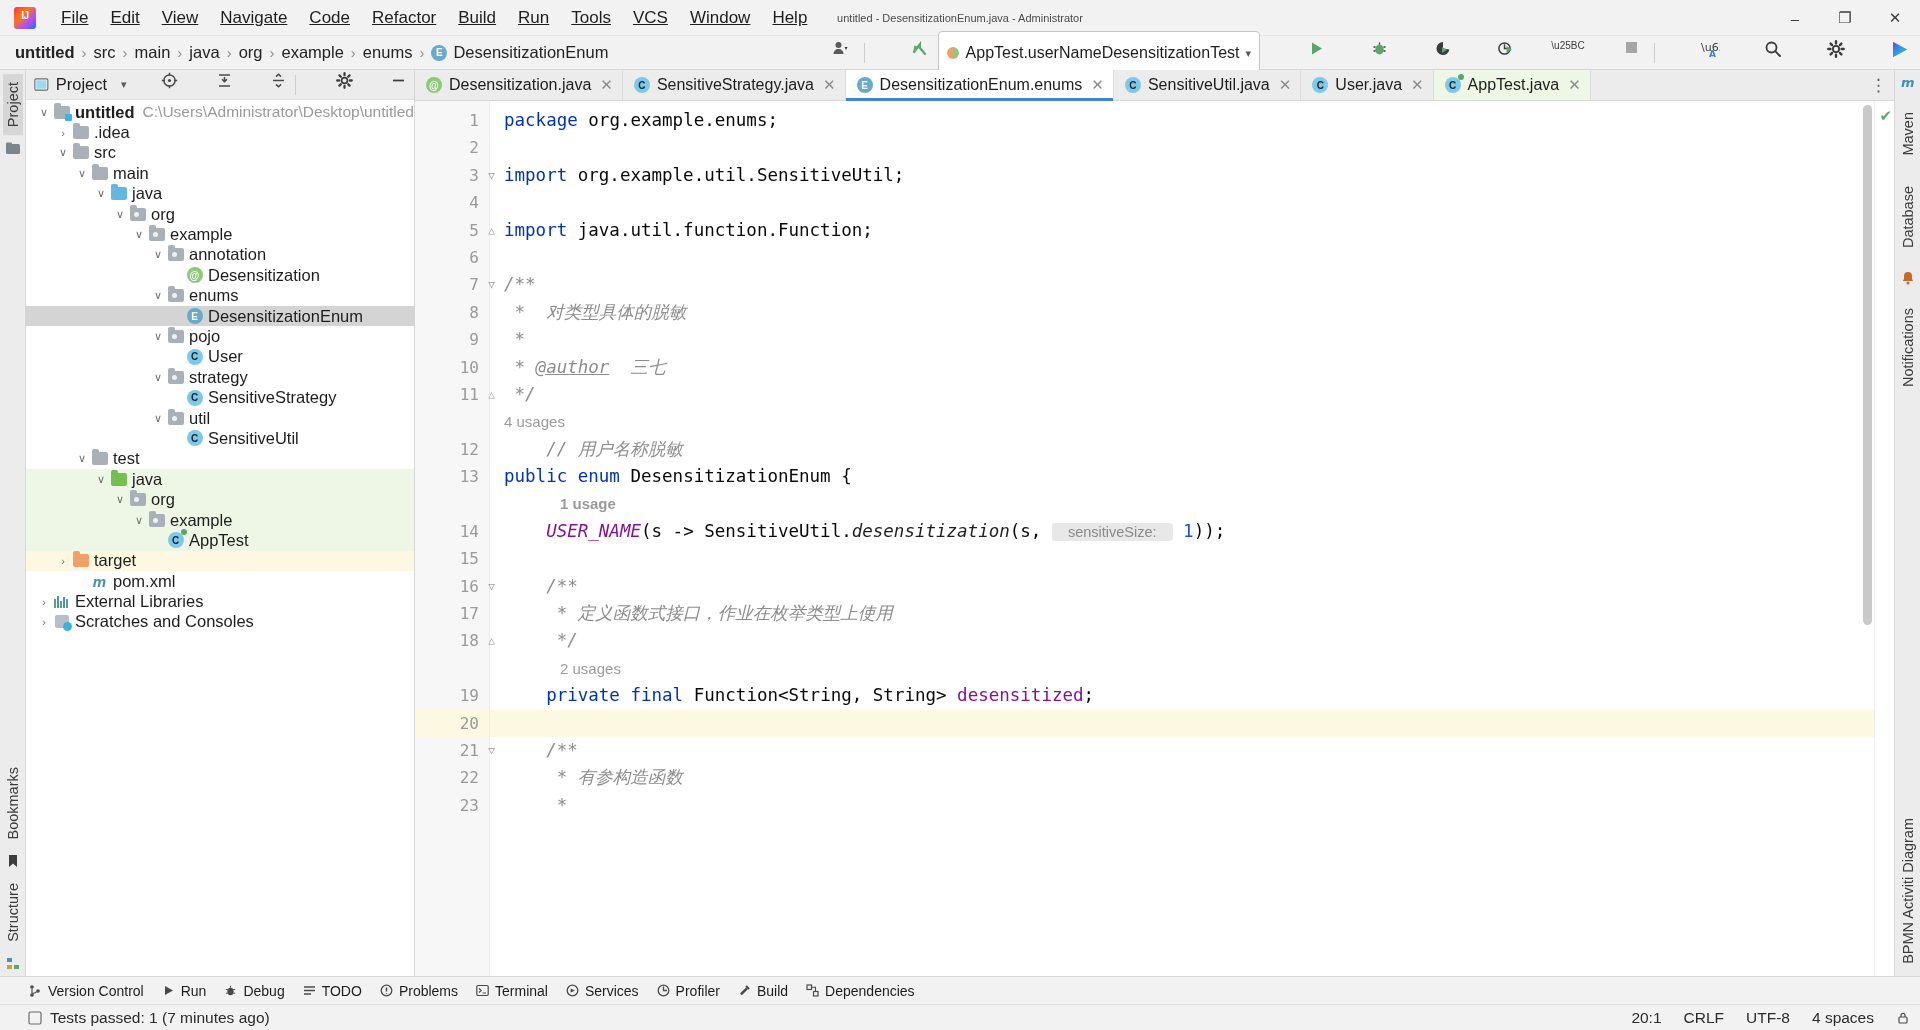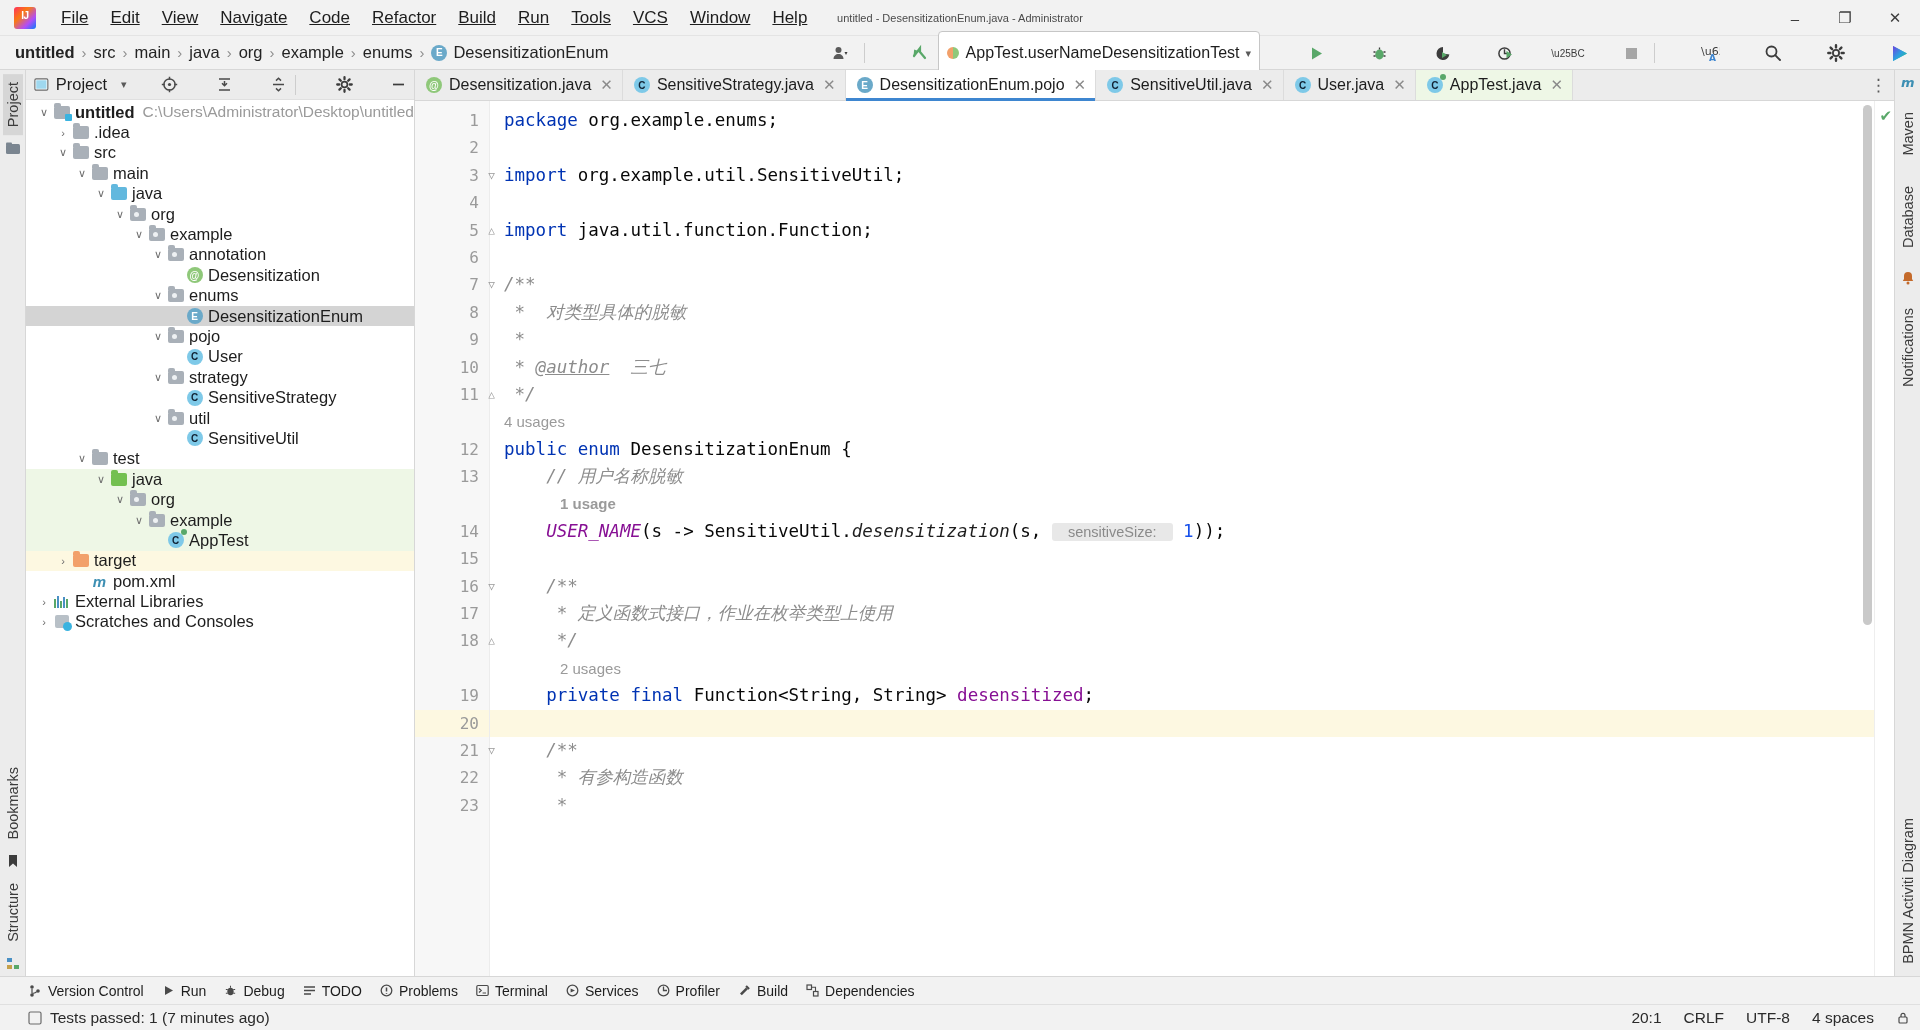--- a/index.html
+++ b/index.html
@@ -52,21 +52,21 @@
   .crumb {
     display: flex; align-items: center; padding: 2px 5px; font-size: 16.5px; color: #232323;
     white-space: nowrap;
   }
   .crumb.bold { font-weight: bold; }
   .crumb-sep { color: #8d8d8d; font-size: 15px; padding: 0 2px; }
   .navbar-right {
     position: absolute; right: 8px; top: 0; height: 34px; display: flex; align-items: center; gap: 5px;
   }
   .icon-btn {
-    width: 26px; height: 26px; display: flex; align-items: center; justify-content: center;
+    width: 26px; height: 26px; display: flex; justify-content: center;
     border-radius: 3px;
     margin-left: 32px;
   }
   .run-config {
     display: flex; align-items: center; gap: 6px; height: 44px; padding: 0 8px 0 7px;
     border: 1px solid #c6c6c6; border-radius: 4px; background: #fff; font-size: 16px;
     color: #1d1d1d; margin-right: 6px; white-space: nowrap;
   }
   .vsep { width: 1px; height: 20px; background: #cdcdcd; margin: 0 5px; }
 
@@ -708,21 +708,21 @@
             <span>
               <span class="badge c">C</span>
             </span>
             <span>SensitiveStrategy.java</span>
             <span class="tab-close">✕</span>
           </div>
           <div class="tab active">
             <span>
               <span class="badge e">E</span>
             </span>
-            <span>DesensitizationEnum.pojo</span>
+            <span>DesensitizationEnum.enums</span>
             <span class="tab-close">✕</span>
           </div>
           <div class="tab">
             <span>
               <span class="badge c">C</span>
             </span>
             <span>SensitiveUtil.java</span>
             <span class="tab-close">✕</span>
           </div>
           <div class="tab">
@@ -778,22 +778,22 @@
             <div class="cline"><span class="kw">import</span> <span class="plain">org.example.util.SensitiveUtil;</span></div>
             <div class="cline">&nbsp;</div>
             <div class="cline"><span class="kw">import</span> <span class="plain">java.util.function.Function;</span></div>
             <div class="cline">&nbsp;</div>
             <div class="cline"><span class="cmt">/**</span></div>
             <div class="cline"><span class="cmt"> *  对类型具体的脱敏</span></div>
             <div class="cline"><span class="cmt"> *</span></div>
             <div class="cline"><span class="cmt"> * <u>@author</u>  三七</span></div>
             <div class="cline"><span class="cmt"> */</span></div>
             <div class="hint" style="padding-left: 14px;">4 usages</div>
+            <div class="cline">    <span class="cmt">// 用户名称脱敏</span></div>
             <div class="cline"><span class="kw">public</span> <span class="kw">enum</span> <span class="plain">DesensitizationEnum {</span></div>
-            <div class="cline">    <span class="cmt">// 用户名称脱敏</span></div>
             <div class="hint" style="padding-left: 70px; font-weight: bold;">1 usage</div>
             <div class="cline">    <span class="enumc">USER_NAME</span><span class="plain">(s -&gt; SensitiveUtil.</span><span class="mth">desensitization</span><span class="plain">(s, </span><span class="param-hint">sensitiveSize:</span> <span class="num">1</span><span class="plain">));</span></div>
             <div class="cline">&nbsp;</div>
             <div class="cline">    <span class="cmt">/**</span></div>
             <div class="cline">     <span class="cmt">* 定义函数式接口，作业在枚举类型上使用</span></div>
             <div class="cline">     <span class="cmt">*/</span></div>
             <div class="hint" style="padding-left: 70px;">2 usages</div>
             <div class="cline">    <span class="kw">private</span> <span class="kw">final</span> <span class="plain">Function&lt;String, String&gt; </span><span class="fld">desensitized</span><span class="plain">;</span></div>
             <div class="cline hl">&nbsp;</div>
             <div class="cline">    <span class="cmt">/**</span></div>

